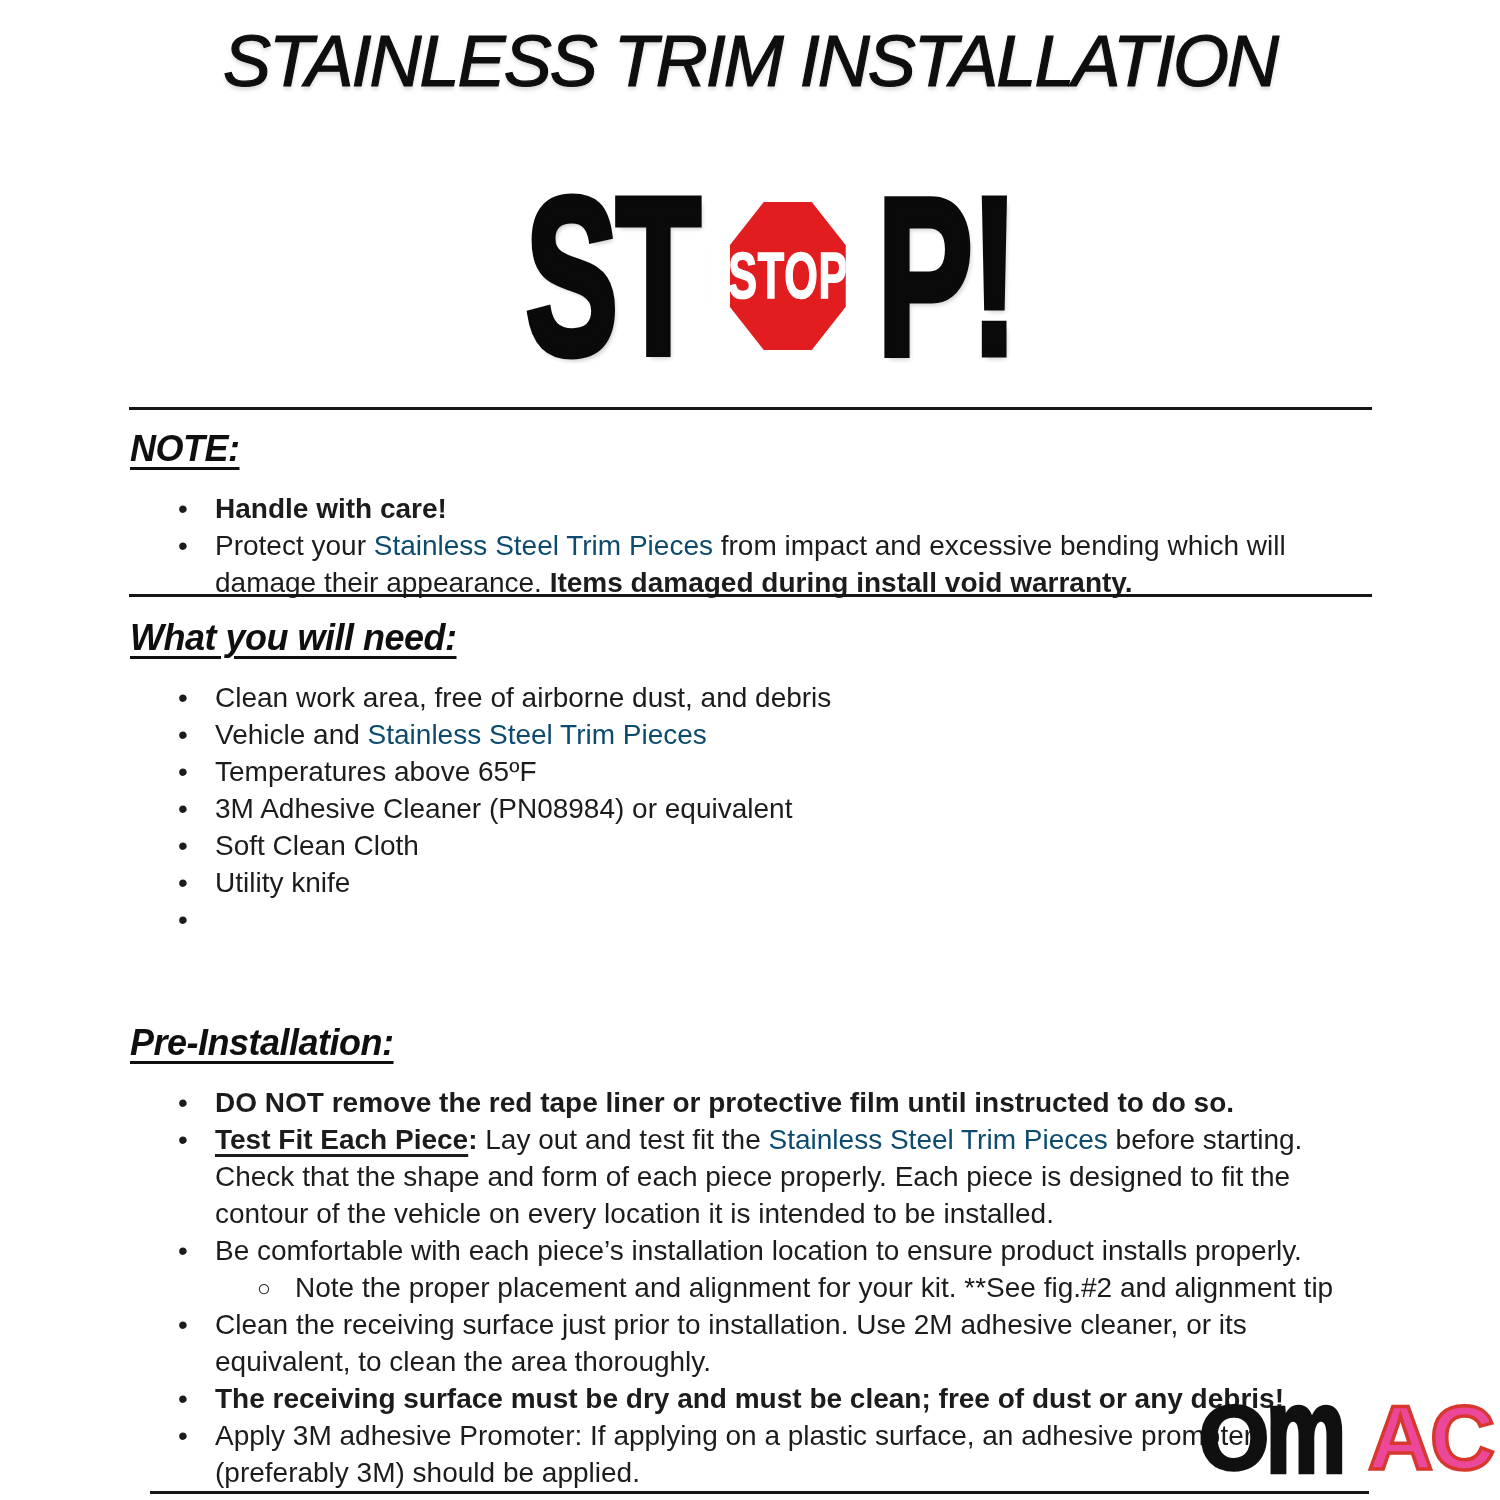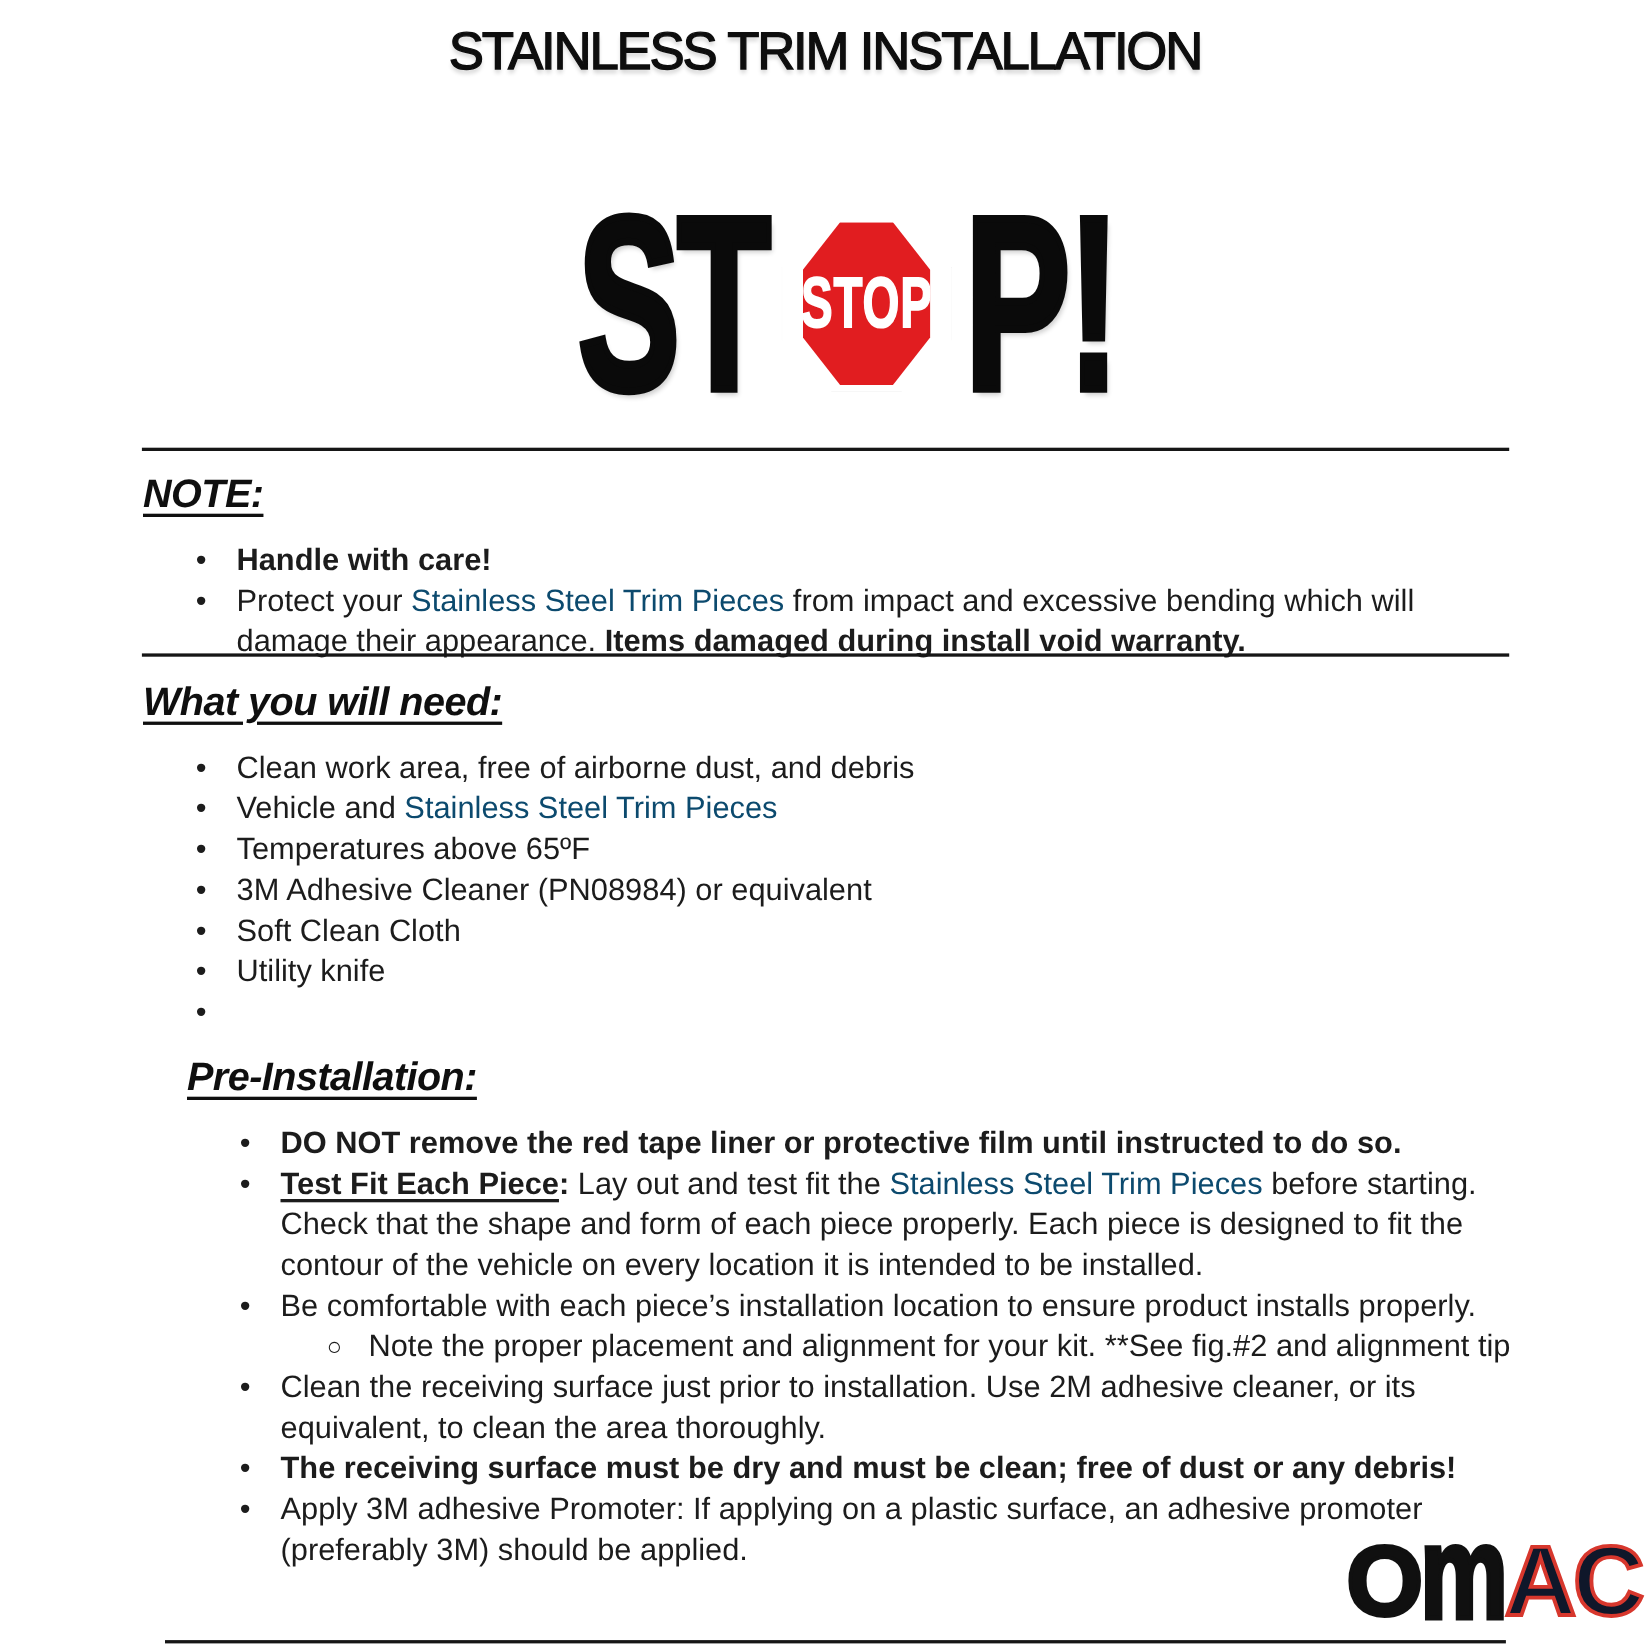--- a/index.html
+++ b/index.html
@@ -1,22 +1,22 @@
 <!DOCTYPE html>
 <html><head>
 <meta charset="utf-8">
 <style>
   html,body{margin:0;padding:0;background:#ffffff;}
   .page{position:relative;width:1500px;height:1500px;background:#fff;overflow:hidden;
         color:#1c1c1c;font-family:"Liberation Sans","DejaVu Sans",sans-serif;}
 
   
   .title{position:absolute;top:20px;left:0;width:100%;margin:0;text-align:center;
-         font-size:48px;font-weight:400;letter-spacing:-2px;color:#0e0e0e;white-space:nowrap;
-         -webkit-text-stroke:1.2px #0e0e0e;text-shadow:0 3px 4px rgba(0,0,0,.18);}
+         font-size:72px;font-weight:400;letter-spacing:-2px;color:#0e0e0e;white-space:nowrap;
+         -webkit-text-stroke:1.2px #0e0e0e;text-shadow:0 3px 4px rgba(0,0,0,.18);font-style:italic;}
 
   
   .stop-banner{position:absolute;top:178px;left:0;width:100%;height:196px;
                display:flex;align-items:center;justify-content:center;padding-left:24px;}
   .big-letters{display:inline-block;font-size:225px;line-height:180px;font-weight:700;
                color:#0a0a0a;-webkit-text-stroke:7px #0a0a0a;letter-spacing:-4px;
                text-shadow:4px 5px 6px rgba(0,0,0,.2);}
   .bl-left{transform:scaleX(.62);transform-origin:right center;margin-left:-115px;}
   .bl-right{transform:scaleX(.64);transform-origin:left center;margin-right:-80px;}
   .octagon-outer{width:154px;height:160px;background:#ffffff;margin:0 12px;flex:0 0 auto;
@@ -35,36 +35,36 @@
   .rule-2{top:594px;left:129px;width:1243px;}
   .rule-3{top:1491px;left:150px;width:1219px;}
 
   
   .sec{position:absolute;left:130px;width:1252px;}
   .sec h2{margin:0;font-size:36px;line-height:49px;font-style:italic;font-weight:700;color:#0f0f0f;
           text-decoration:underline;text-decoration-thickness:3px;text-underline-offset:6px;
           letter-spacing:-.5px;display:inline-block;}
   #sec-note{top:424px;}
   #sec-need{top:613px;}
-  #sec-pre{top:954px;margin-left:40px;}
+  #sec-pre{top:1018px;}
 
   .blist{margin-top:17px;font-size:28px;line-height:37px;color:#1c1c1c;}
   .bullet{position:relative;padding-left:85px;}
   .marker{position:absolute;left:48px;top:0;}
   .bullet.sub{padding-left:165px;}
   .bullet.sub .marker{left:127px;top:1px;font-size:23px;}
   .bold{font-weight:700;}
   .red{color:#0c4a6e;}
   .ul{text-decoration:underline;text-decoration-thickness:3px;text-underline-offset:5px;}
 
   
   .logo{position:absolute;top:1398px;right:8px;font-size:90px;line-height:80px;font-weight:700;
         letter-spacing:-3px;color:#101010;-webkit-text-stroke:3.5px #101010;white-space:nowrap;}
   .logo .lm{display:inline-block;transform:scaleY(1.34);transform-origin:center 76%;}
-  .logo .lred{color:#0f172a;-webkit-text-stroke:3.5px #d7372d;}
+  .logo .lred{color:#ec4899;margin-left:25px;-webkit-text-stroke:3.5px #d7372d;}
 </style>
 </head>
 <body>
 
 <div class="page">
 
   <h1 class="title">STAINLESS TRIM INSTALLATION</h1>
 
   <div class="stop-banner">
     <span class="big-letters bl-left">ST</span>

